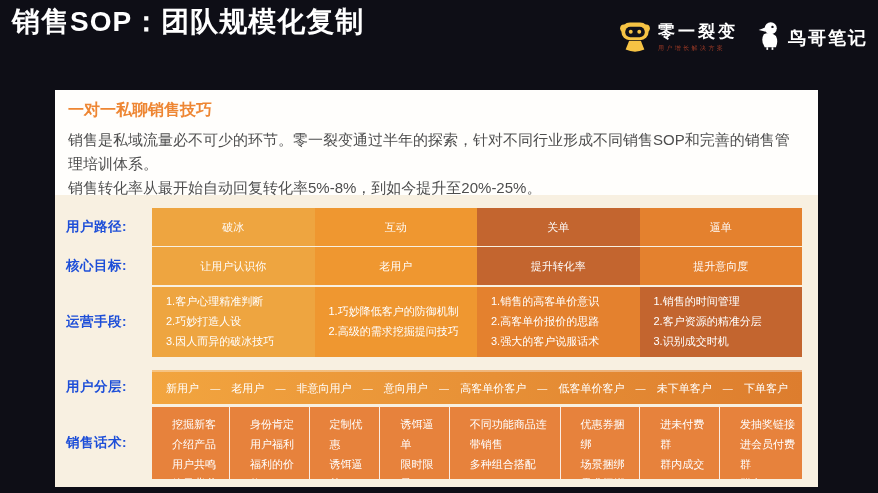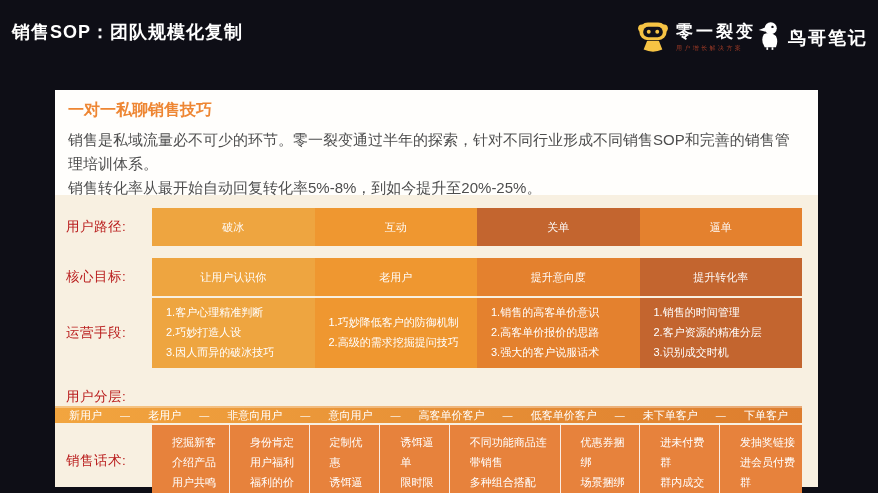--- a/index.html
+++ b/index.html
@@ -4,50 +4,50 @@
 <style>
   * { margin:0; padding:0; box-sizing:border-box; }
   html,body { width:878px; height:493px; }
   body {
     background:#0e0e16;
     font-family:"Liberation Sans", sans-serif;
     position:relative;
     overflow:hidden;
   }
   .header-title {
-    position:absolute; left:12px; top:20px;
-    color:#ffffff; font-size:18px; font-weight:bold; letter-spacing:1px;
-  }
-  .logos { position:absolute; right:10px; top:18px; display:flex; align-items:center; }
+    position:absolute; left:12px; top:3px;
+    color:#ffffff; font-size:28px; font-weight:bold; letter-spacing:1px;
+  }
+  .logos { position:absolute; right:10px; top:18px; display:flex; align-items:center; gap:18px; }
   .logo-block { display:flex; align-items:center; gap:6px; }
   .lingyi-text { display:flex; flex-direction:column; }
   .lingyi-name { color:#ffffff; font-size:17px; font-weight:bold; letter-spacing:3px; line-height:1.1; }
   .lingyi-tagline { color:#9e3a26; font-size:6px; letter-spacing:2.4px; margin-top:2px; white-space:nowrap; }
   .niaoge-name { color:#ffffff; font-size:18px; font-weight:bold; letter-spacing:2px; }
 
   .card {
     position:absolute; left:55px; top:90px; width:763px; height:397px;
     background:#f8f0e1;
   }
   .card-top { background:#fffefc; height:105px; padding:10px 16px 0 13px; }
   .card-title { color:#ee8633; font-size:16px; font-weight:bold; margin-bottom:7px; }
   .card-desc { color:#4e4e4e; font-size:15px; line-height:1.6; }
 
   .table { position:absolute; left:0; top:118px; width:747px; }
   .trow { display:flex; }
   .tlabel {
     width:97px; padding-left:11px; display:flex; align-items:center;
-    font-weight:normal; color:#b91c1c; font-size:13.5px; letter-spacing:0.5px;
+    font-weight:bold; color:#1d4ed8; font-size:13.5px; letter-spacing:0.5px;
   }
   .tcells { flex:1; display:flex; }
   .row-path, .row-core { height:38px; }
   .row-op { height:70px; margin-top:2px; }
-  .row-layer { height:34px; margin-top:20px;flex-direction:column; }
+  .row-layer { height:34px; margin-top:13px; }
   .row-script { height:72px; margin-top:3px; }
-  .row-core { margin-top:12px; }
+  .row-core { margin-top:1px; }
 
   .cell {
     flex:1; display:flex; align-items:center; justify-content:center;
     color:rgba(255,255,255,0.96); font-size:11px;
   }
   .cell-list {
     flex:1; display:flex; align-items:center;
     padding-left:14px; color:#ffffff; font-size:11px; line-height:1.8;
     white-space:pre-line;
   }
@@ -128,22 +128,22 @@
         <div class="cell c4">关单</div>
         <div class="cell c3">逼单</div>
       </div>
     </div>
 
     <div class="trow row-core">
       <div class="tlabel">核心目标:</div>
       <div class="tcells">
         <div class="cell c1">让用户认识你</div>
         <div class="cell c2">老用户</div>
+        <div class="cell c4">提升转化率</div>
         <div class="cell c3">提升意向度</div>
-        <div class="cell c4">提升转化率</div>
       </div>
     </div>
 
     <div class="trow row-op">
       <div class="tlabel">运营手段:</div>
       <div class="tcells">
         <div class="cell-list c1">1.客户心理精准判断
 2.巧妙打造人设
 3.因人而异的破冰技巧</div>
         <div class="cell-list c2">1.巧妙降低客户的防御机制

